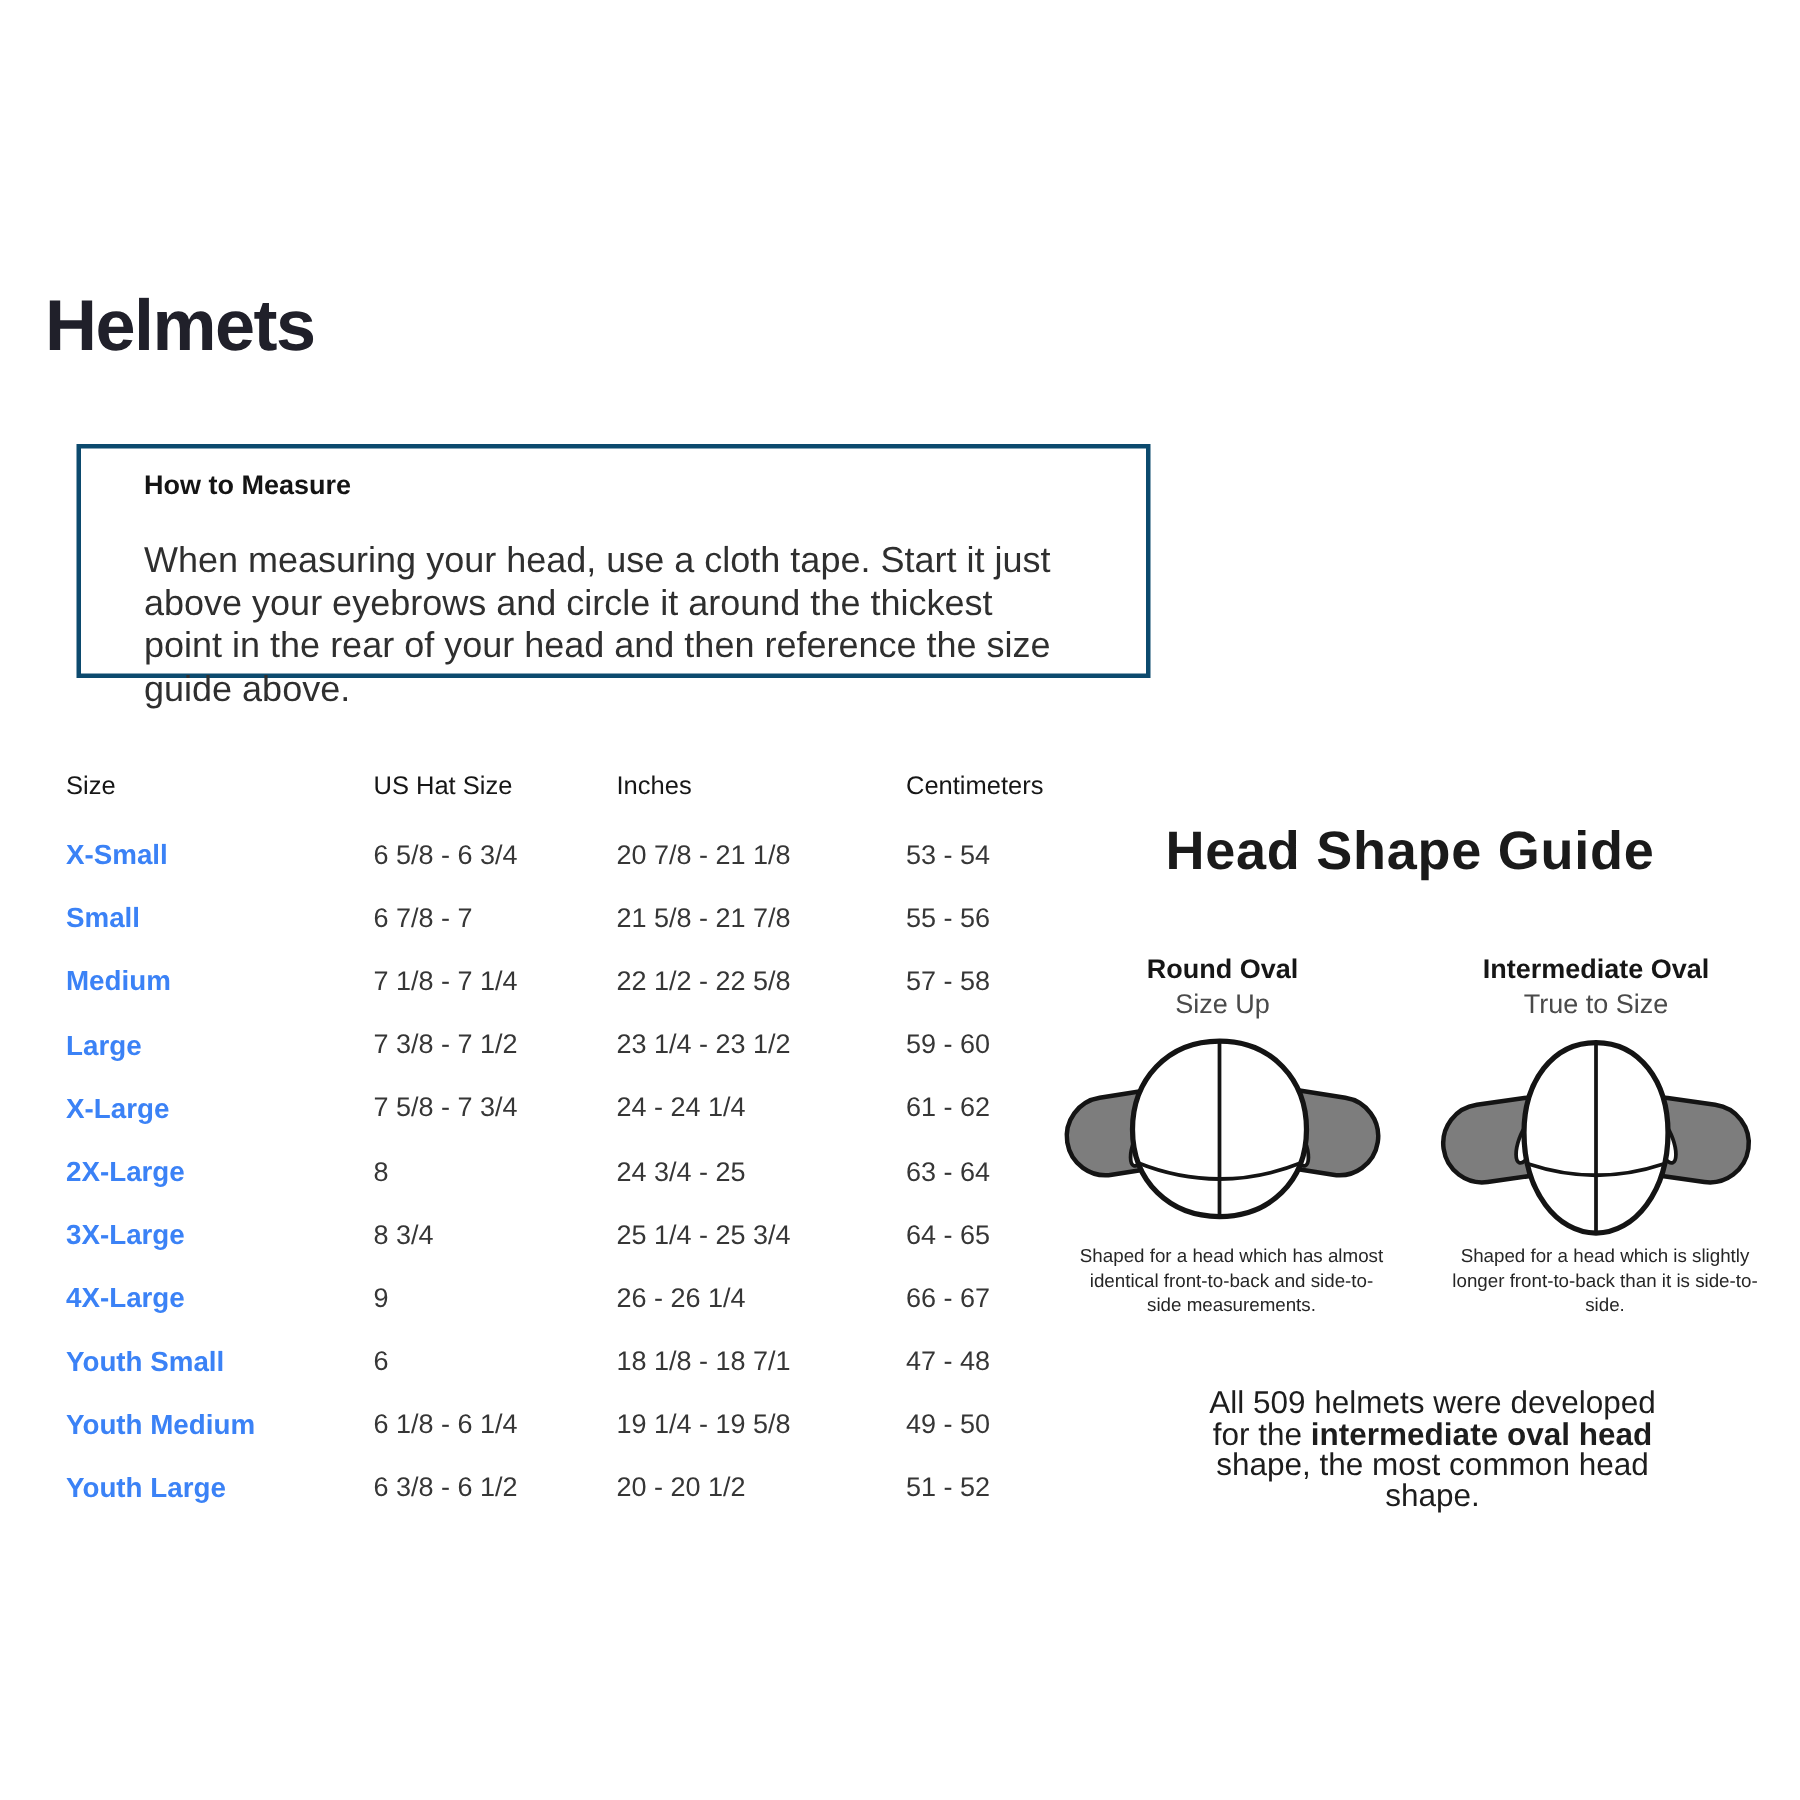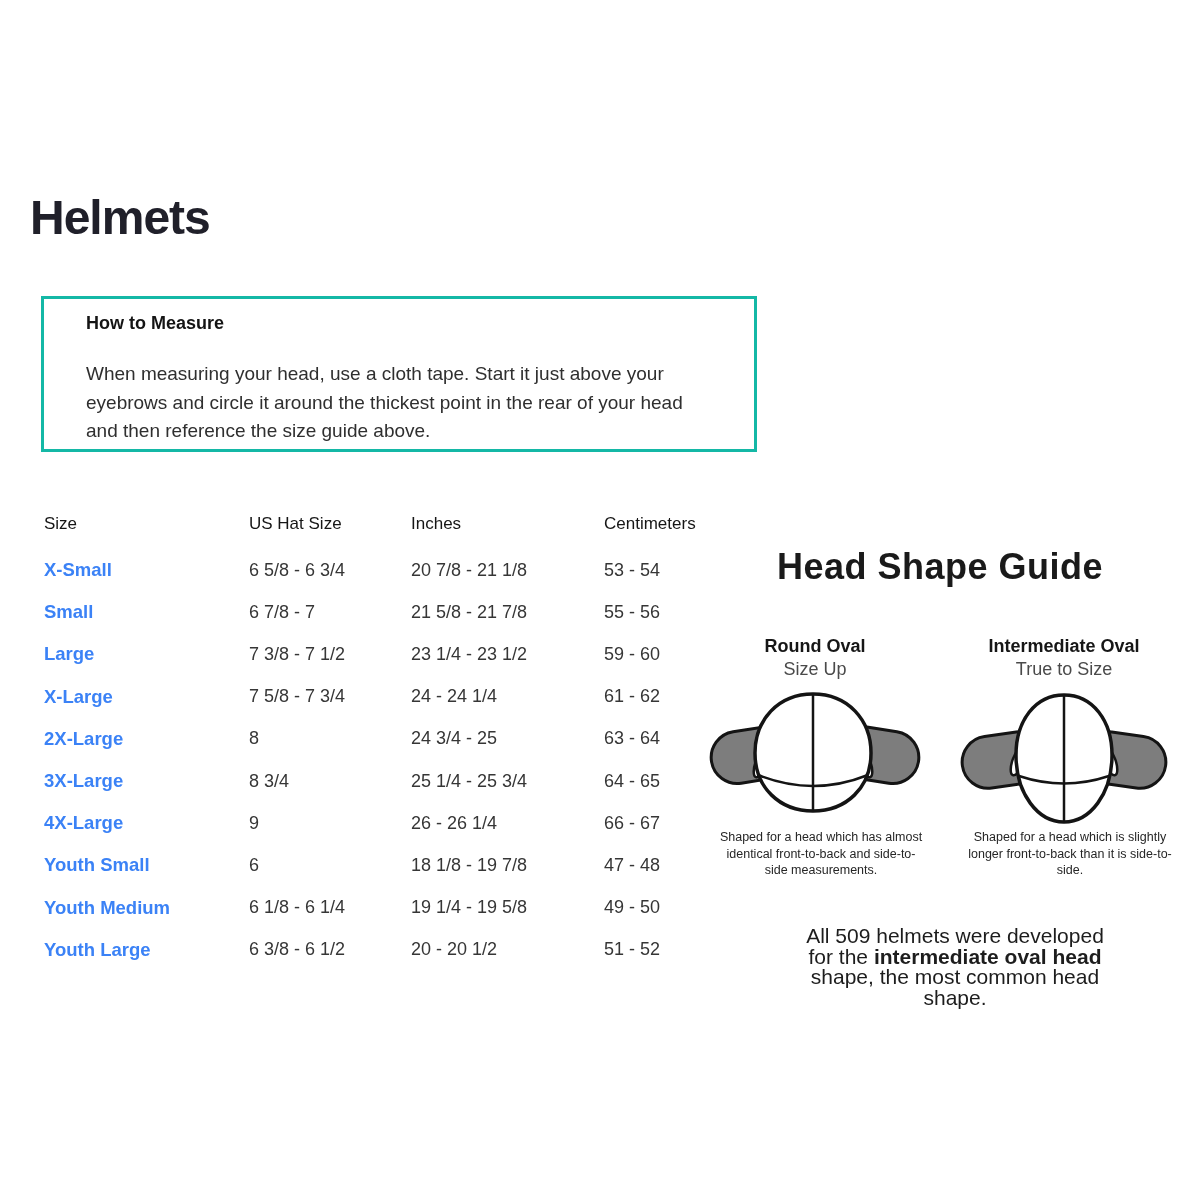--- a/index.html
+++ b/index.html
@@ -9,30 +9,30 @@
   }
 
   
   .title {
     position:absolute; left:30px; top:190px; margin:0;
     font-size:48px; font-weight:700; letter-spacing:-1px; color:#20202a;
   }
 
   
   .measure-box {
-    position:absolute; left:41px; top:296px; width:716px; height:156px;
-    border:3px solid #14b8a6; box-sizing:border-box; background:#ffffff;
+    position:absolute; left:51px; top:296px; width:716px; height:156px;
+    border:3px solid #0c4a6e; box-sizing:border-box; background:#ffffff;
   }
   .measure-heading {
     position:absolute; left:42px; top:14px;
     font-size:18px; font-weight:700; color:#141414;
   }
   .measure-body {
     position:absolute; left:42px; top:61px; width:614px;
-    font-size:19px; line-height:28.5px; color:#2f2f2f;
+    font-size:24px; line-height:28.5px; color:#2f2f2f;
   }
 
   
   .size-table { position:absolute; left:44px; top:514px; }
   .t-header, .t-row {
     display:grid; grid-template-columns:205px 162px 193px 150px;
   }
   .t-header { height:35px; align-items:start; font-size:17px; font-weight:400; color:#161616; }
   .t-row { height:42.2px; align-items:center; font-size:18px; color:#363636; }
   .c-size { font-weight:700; font-size:18.5px; color:#3b82f6; }
@@ -90,20 +90,26 @@
       <span>20 7/8 - 21 1/8</span>
       <span>53 - 54</span>
     </div>
     <div class="t-row">
       <span class="c-size">Small</span>
       <span>6 7/8 - 7</span>
       <span>21 5/8 - 21 7/8</span>
       <span>55 - 56</span>
     </div>
     <div class="t-row">
+      <span class="c-size">Medium</span>
+      <span>7 1/8 - 7 1/4</span>
+      <span>22 1/2 - 22 5/8</span>
+      <span>57 - 58</span>
+    </div>
+    <div class="t-row">
       <span class="c-size">Large</span>
       <span>7 3/8 - 7 1/2</span>
       <span>23 1/4 - 23 1/2</span>
       <span>59 - 60</span>
     </div>
     <div class="t-row">
       <span class="c-size">X-Large</span>
       <span>7 5/8 - 7 3/4</span>
       <span>24 - 24 1/4</span>
       <span>61 - 62</span>
@@ -122,21 +128,21 @@
     </div>
     <div class="t-row">
       <span class="c-size">4X-Large</span>
       <span>9</span>
       <span>26 - 26 1/4</span>
       <span>66 - 67</span>
     </div>
     <div class="t-row">
       <span class="c-size">Youth Small</span>
       <span>6</span>
-      <span>18 1/8 - 19 7/8</span>
+      <span>18 1/8 - 18 7/1</span>
       <span>47 - 48</span>
     </div>
     <div class="t-row">
       <span class="c-size">Youth Medium</span>
       <span>6 1/8 - 6 1/4</span>
       <span>19 1/4 - 19 5/8</span>
       <span>49 - 50</span>
     </div>
     <div class="t-row">
       <span class="c-size">Youth Large</span>

